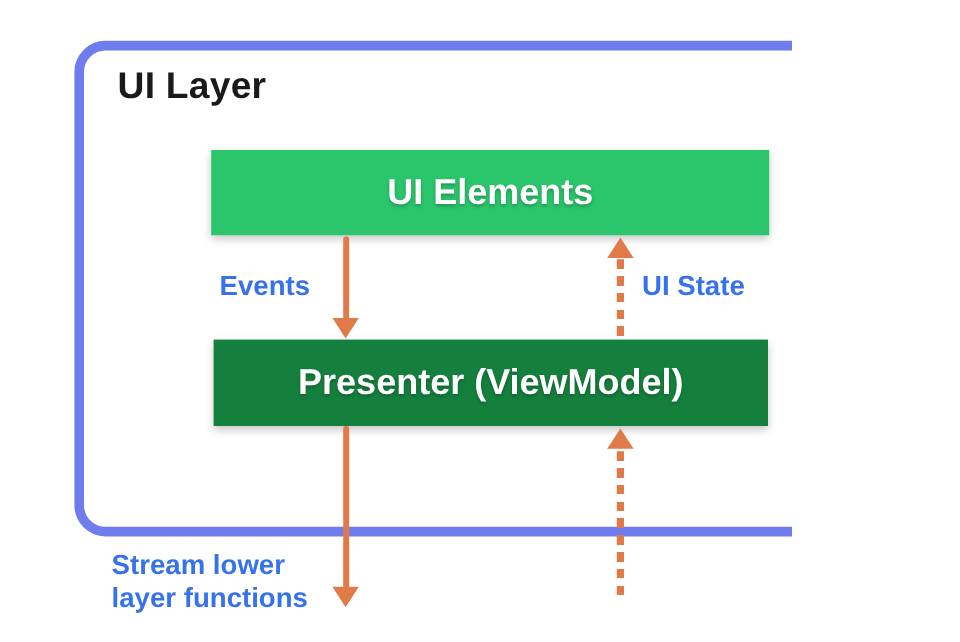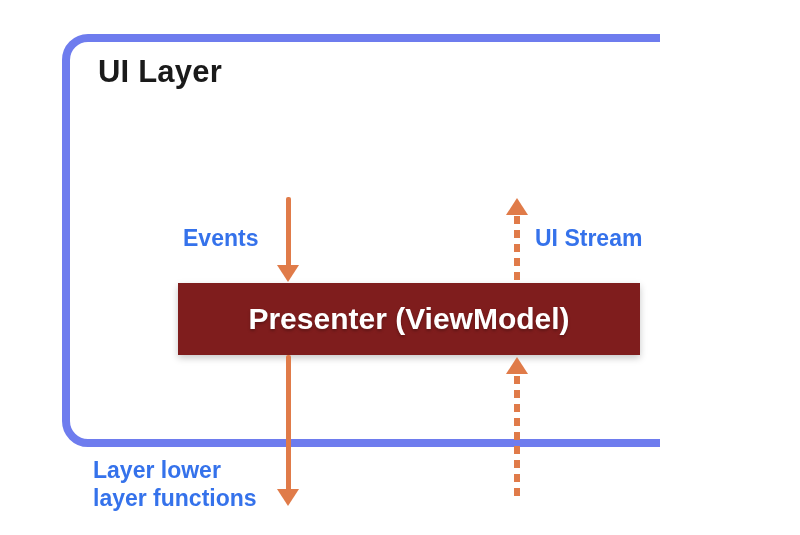--- a/index.html
+++ b/index.html
@@ -51,21 +51,21 @@
     top: 125px;
     width: 465px;
     height: 71px;
     background: #2BC56B;
   }
   .box-presenter {
     left: 178px;
     top: 283px;
     width: 462px;
     height: 72px;
-    background: #7f1d1d;
+    background: #15803d;
   }
   .arrow-line-solid {
     position: absolute;
     width: 5px;
     background: #E07B49;
     border-radius: 2px;
     z-index: 5;
   }
   .arrow-line-dashed {
     position: absolute;
@@ -103,34 +103,37 @@
 </style>
 </head>
 <body>
 
 <div class="canvas">
 
   <div class="ui-layer-border"></div>
 
   <div class="ui-layer-title">UI Layer</div>
 
+  <div class="diagram-box box-ui-elements">
+    <span>UI Elements</span>
+  </div>
 
   <div class="diagram-box box-presenter">
     <span>Presenter (ViewModel)</span>
   </div>
 
   <div class="arrow-line-solid" style="left:286px; top:197px; height:71px;"></div>
   <div class="arrow-head arrow-head-down" style="left:277px; top:265px;"></div>
 
   <div class="arrow-head arrow-head-up" style="left:506px; top:198px;"></div>
   <div class="arrow-line-dashed" style="left:514px; top:216px; height:67px;"></div>
 
   <div class="arrow-line-solid" style="left:286px; top:355px; height:136px;"></div>
   <div class="arrow-head arrow-head-down" style="left:277px; top:489px;"></div>
 
   <div class="arrow-head arrow-head-up" style="left:506px; top:357px;"></div>
   <div class="arrow-line-dashed" style="left:514px; top:376px; height:124px;"></div>
 
   <div class="flow-label label-events">Events</div>
-  <div class="flow-label label-ui-state">UI Stream</div>
-  <div class="flow-label label-invoke">Layer lower layer functions</div>
+  <div class="flow-label label-ui-state">UI State</div>
+  <div class="flow-label label-invoke">Stream lower layer functions</div>
 
 </div>
 
 </body></html>

